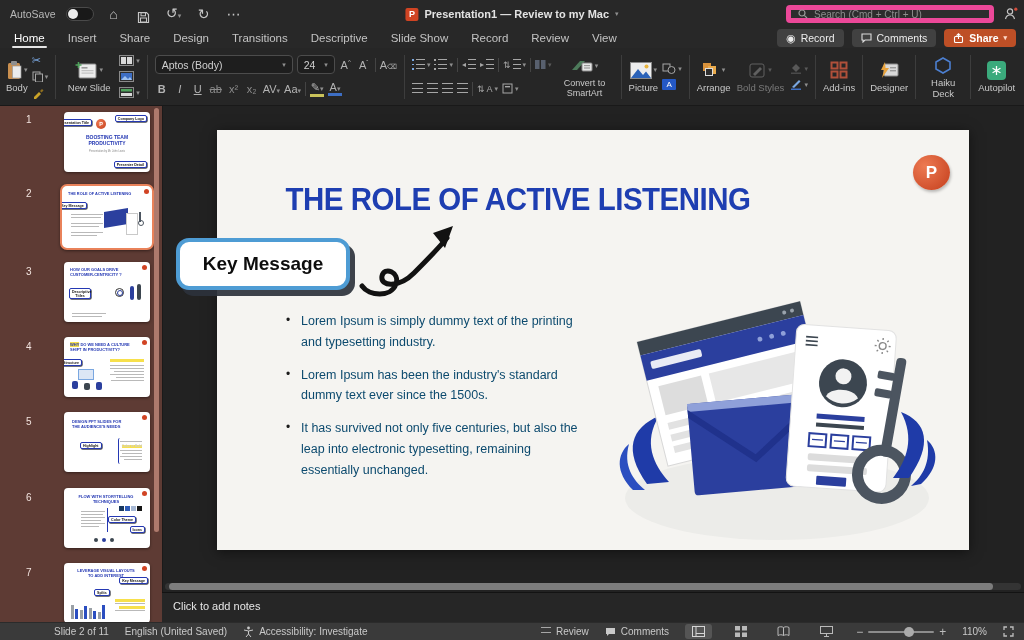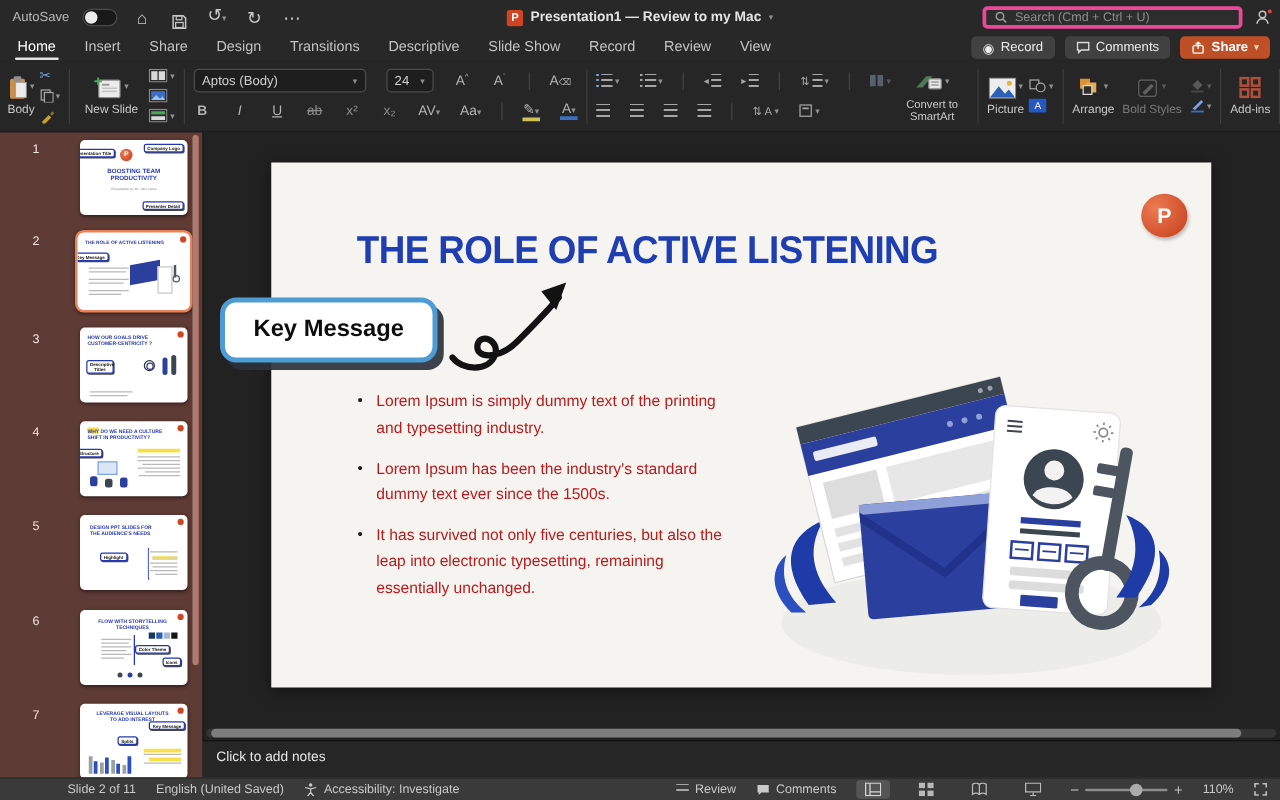--- a/index.html
+++ b/index.html
@@ -9,21 +9,21 @@
   
   .titlebar{position:absolute;left:0;top:0;width:1024px;height:28px;background:#282828;display:flex;align-items:center;padding:0 10px;gap:10px}
   .autosave{font-size:10.5px;color:#b8b8b8}
   .toggle{width:28px;height:14px;border-radius:8px;background:#191919;border:1px solid #4a4a4a;position:relative}
   .toggle i{position:absolute;left:1px;top:1px;width:10px;height:10px;border-radius:50%;background:#ececec}
   .tbi{font-size:14px;color:#c6c6c6;width:20px;text-align:center;line-height:28px}
   .cv{font-size:7px;color:#8f8f8f}
   .doccluster{position:absolute;left:50%;transform:translateX(-50%);top:0;height:28px;display:flex;align-items:center;gap:6px}
   .docicon{width:13px;height:13px;border-radius:2px;background:#D04423;color:#fff;font-size:9px;font-weight:bold;display:flex;align-items:center;justify-content:center}
   .doctitle{font-size:11px;color:#e3e3e3;font-weight:bold}
-  .search{position:absolute;right:30px;top:5px;width:208px;height:18px;border:3px solid #ec4899;border-radius:4px;background:#2d2d2d;display:flex;align-items:center;gap:6px;padding:0 7px}
+  .search{position:absolute;right:30px;top:5px;width:208px;height:18px;border:5px solid #ec4899;border-radius:4px;background:#2d2d2d;display:flex;align-items:center;gap:6px;padding:0 7px}
   .search input{flex:1;border:0;background:transparent;outline:none;font-size:10px;color:#c9c9c9;font-family:"Liberation Sans",sans-serif}
   .search input::placeholder{color:#8d8d8d}
   .person{position:absolute;right:6px;top:7px}
 
   
   .tabrow{position:absolute;left:0;top:28px;width:1024px;height:20px;display:flex;align-items:center;gap:23px;padding:0 0 0 14px;background:#282828}
   .tab{font-size:11.5px;color:#c3c3c3;position:relative;cursor:default}
   .tab.active{color:#fff;font-weight:normal}
   .tab.active::after{content:"";position:absolute;left:-2px;right:-2px;bottom:-4px;height:2px;border-radius:2px;background:#e4e4e4}
   .topbtns{position:absolute;right:8px;top:29px;display:flex;gap:8px}
@@ -31,21 +31,21 @@
   .pill.share{background:#BE4F26;color:#fff;font-weight:bold}
 
   
   .ribbon{position:absolute;left:0;top:48px;width:1024px;height:58px;background:#262626;border-bottom:1px solid #191919;display:flex;align-items:center;padding:0 6px;gap:4px}
   .rdiv{width:1px;height:44px;background:#3d3d3d;margin:0 3px;flex:none}
   .bigbtn{display:flex;flex-direction:column;align-items:center;justify-content:center;gap:2px;font-size:9.5px;color:#c9c9c9;text-align:center;line-height:1.1;flex:none}
   .bicon{height:22px;display:flex;align-items:center;justify-content:center;gap:2px}
   .smallcol{display:flex;flex-direction:column;gap:3px;flex:none}
   .sic{height:13px;display:flex;align-items:center;gap:2px;font-size:11px;color:#a9b2bd}
   .g2{display:flex;flex-direction:column;gap:5px;justify-content:center;flex:none}
-  .grow{display:flex;align-items:center;gap:16px;height:19px}
+  .grow{display:flex;align-items:center;gap:4px;height:19px}
   .fontbox{width:138px;height:19px;background:#1e1e1e;border:1px solid #4c4c4c;border-radius:4px;font-size:10.5px;color:#cfcfcf;display:flex;align-items:center;justify-content:space-between;padding:0 6px}
   .sizebox{width:38px;height:19px;background:#1e1e1e;border:1px solid #4c4c4c;border-radius:4px;font-size:10.5px;color:#cfcfcf;display:flex;align-items:center;justify-content:space-between;padding:0 6px}
   .fmt{font-size:11px;color:#b3b3b3;min-width:14px;text-align:center}
   .fmt.dim{color:#8b8b8b}
   .vd{width:1px;height:14px;background:#444}
   .ic-lines{width:11px;height:11px;background:repeating-linear-gradient(#a6a6a6 0 1.3px,transparent 1.3px 4.6px)}
   .dotcol{width:2px;height:11px;background:repeating-linear-gradient(#7aa7e0 0 1.6px,transparent 1.6px 4.6px)}
   .lbl2{width:52px}
   .dimmed{opacity:.5}
 
@@ -63,21 +63,21 @@
   .mini{position:absolute;inset:0}
 
   
   .canvas{position:absolute;left:162px;top:106px;width:862px;height:486px;background:#222;border-left:1px solid #1a1a1a}
   .slide{position:absolute;left:54px;top:24px;width:752px;height:420px;background:#F5F4F1;box-shadow:0 2px 12px rgba(0,0,0,.5)}
   .s-title{position:absolute;left:46px;top:52px;width:510px;text-align:center;font-size:31px;font-weight:bold;color:#1E3EB1;transform:scaleX(.95);letter-spacing:-.5px}
   .s-logo{position:absolute;right:19px;top:25px;width:37px;height:35px;border-radius:50%;background:radial-gradient(circle at 32% 32%,#ED7A52,#C43E1C);color:#fff;font-weight:bold;font-size:17px;display:flex;align-items:center;justify-content:center;box-shadow:1px 2px 3px rgba(0,0,0,.25)}
   .callout{position:absolute;left:13px;top:132px;width:174px;height:52px;background:#fff;border:4px solid #4E9CD4;border-radius:13px;box-shadow:5px 6px 0 rgba(45,50,60,.92);display:flex;align-items:center;justify-content:center;font-size:19px;font-weight:bold;color:#0d0d0d;z-index:3}
   .arrowbox{position:absolute;left:196px;top:118px;z-index:3}
   .bullets{position:absolute;left:69px;top:181px;width:305px;list-style:none}
-  .bullets li{position:relative;padding-left:15px;font-size:12.5px;color:#b91c1c;line-height:1.66;margin-bottom:12px}
+  .bullets li{position:relative;padding-left:15px;font-size:12.5px;color:#0c4a6e;line-height:1.66;margin-bottom:12px}
   .bullets li::before{content:"•";position:absolute;left:0;top:0;font-size:12px;color:#1b1b1b}
   .illu{position:absolute;left:392px;top:116px}
 
   
   .hscroll{position:absolute;left:2px;bottom:2px;width:856px;height:7px;border-radius:4px;background:#343434}
   .hscroll i{position:absolute;left:4px;top:0;height:7px;width:824px;border-radius:4px;background:#7d7d7d}
   .notes{position:absolute;left:162px;top:592px;width:862px;height:30px;background:#262626;border-top:1px solid #131313;padding:7px 0 0 11px;font-size:11px;color:#e6e6e6}
   .status{position:absolute;left:0;top:622px;width:1024px;height:18px;background:#3a3a3a;border-top:1px solid #2b2b2b;display:flex;align-items:center;font-size:10px;color:#c9c9c9;padding:0 10px;gap:16px}
   .sgrp{display:flex;align-items:center;gap:5px}
   .viewbtn{display:flex;align-items:center;justify-content:center;padding:2px 7px;border-radius:3px}

